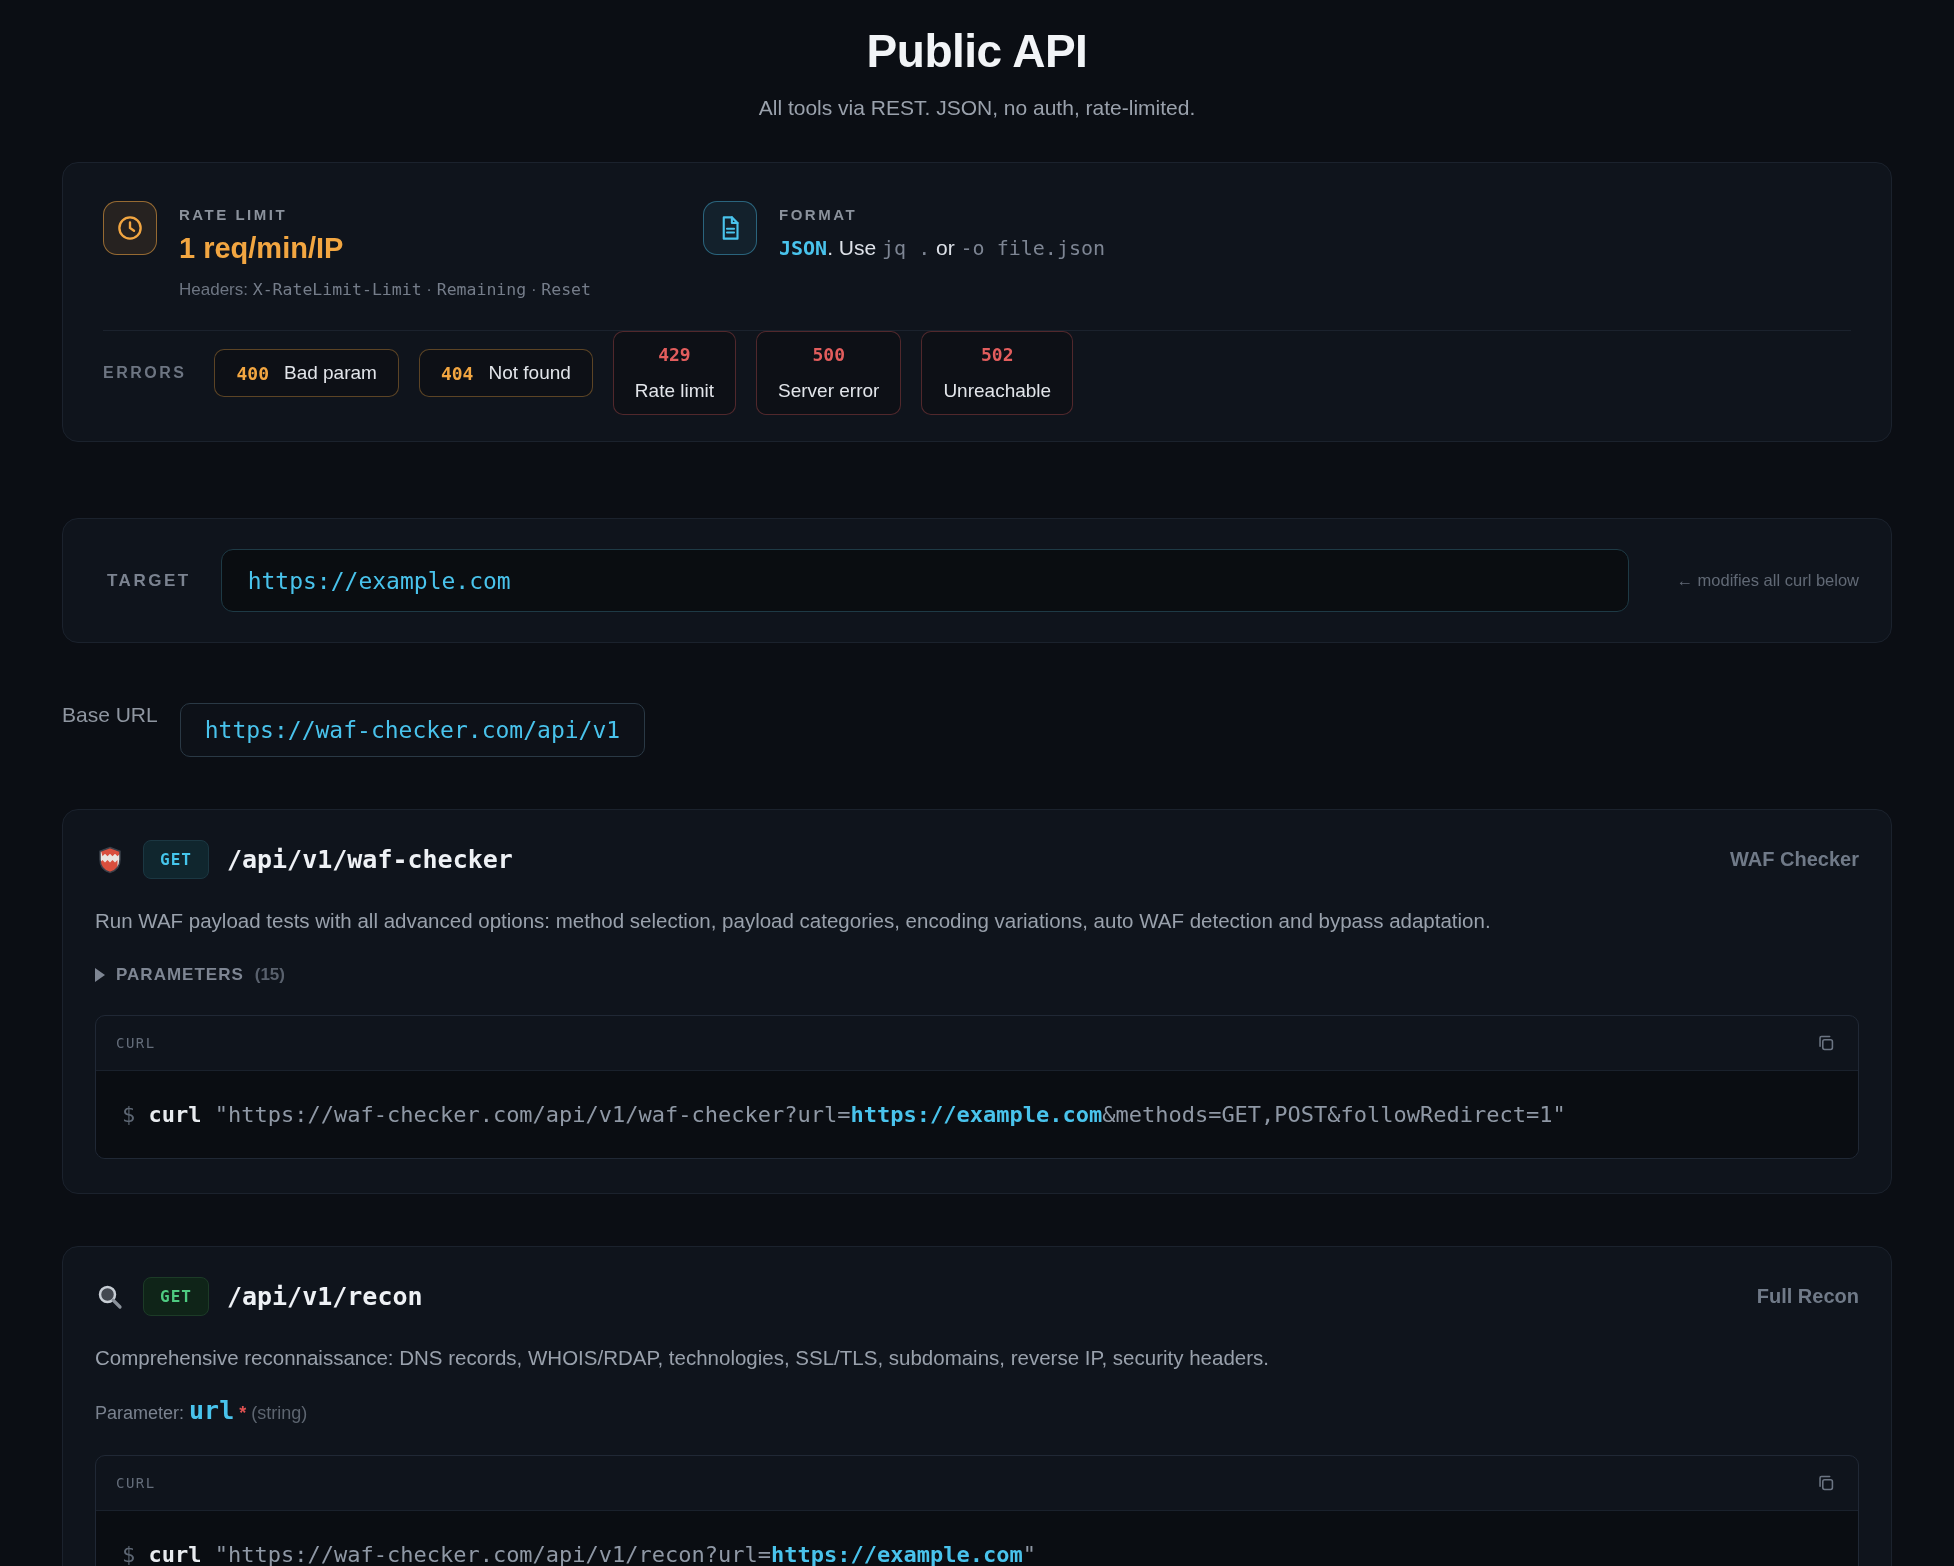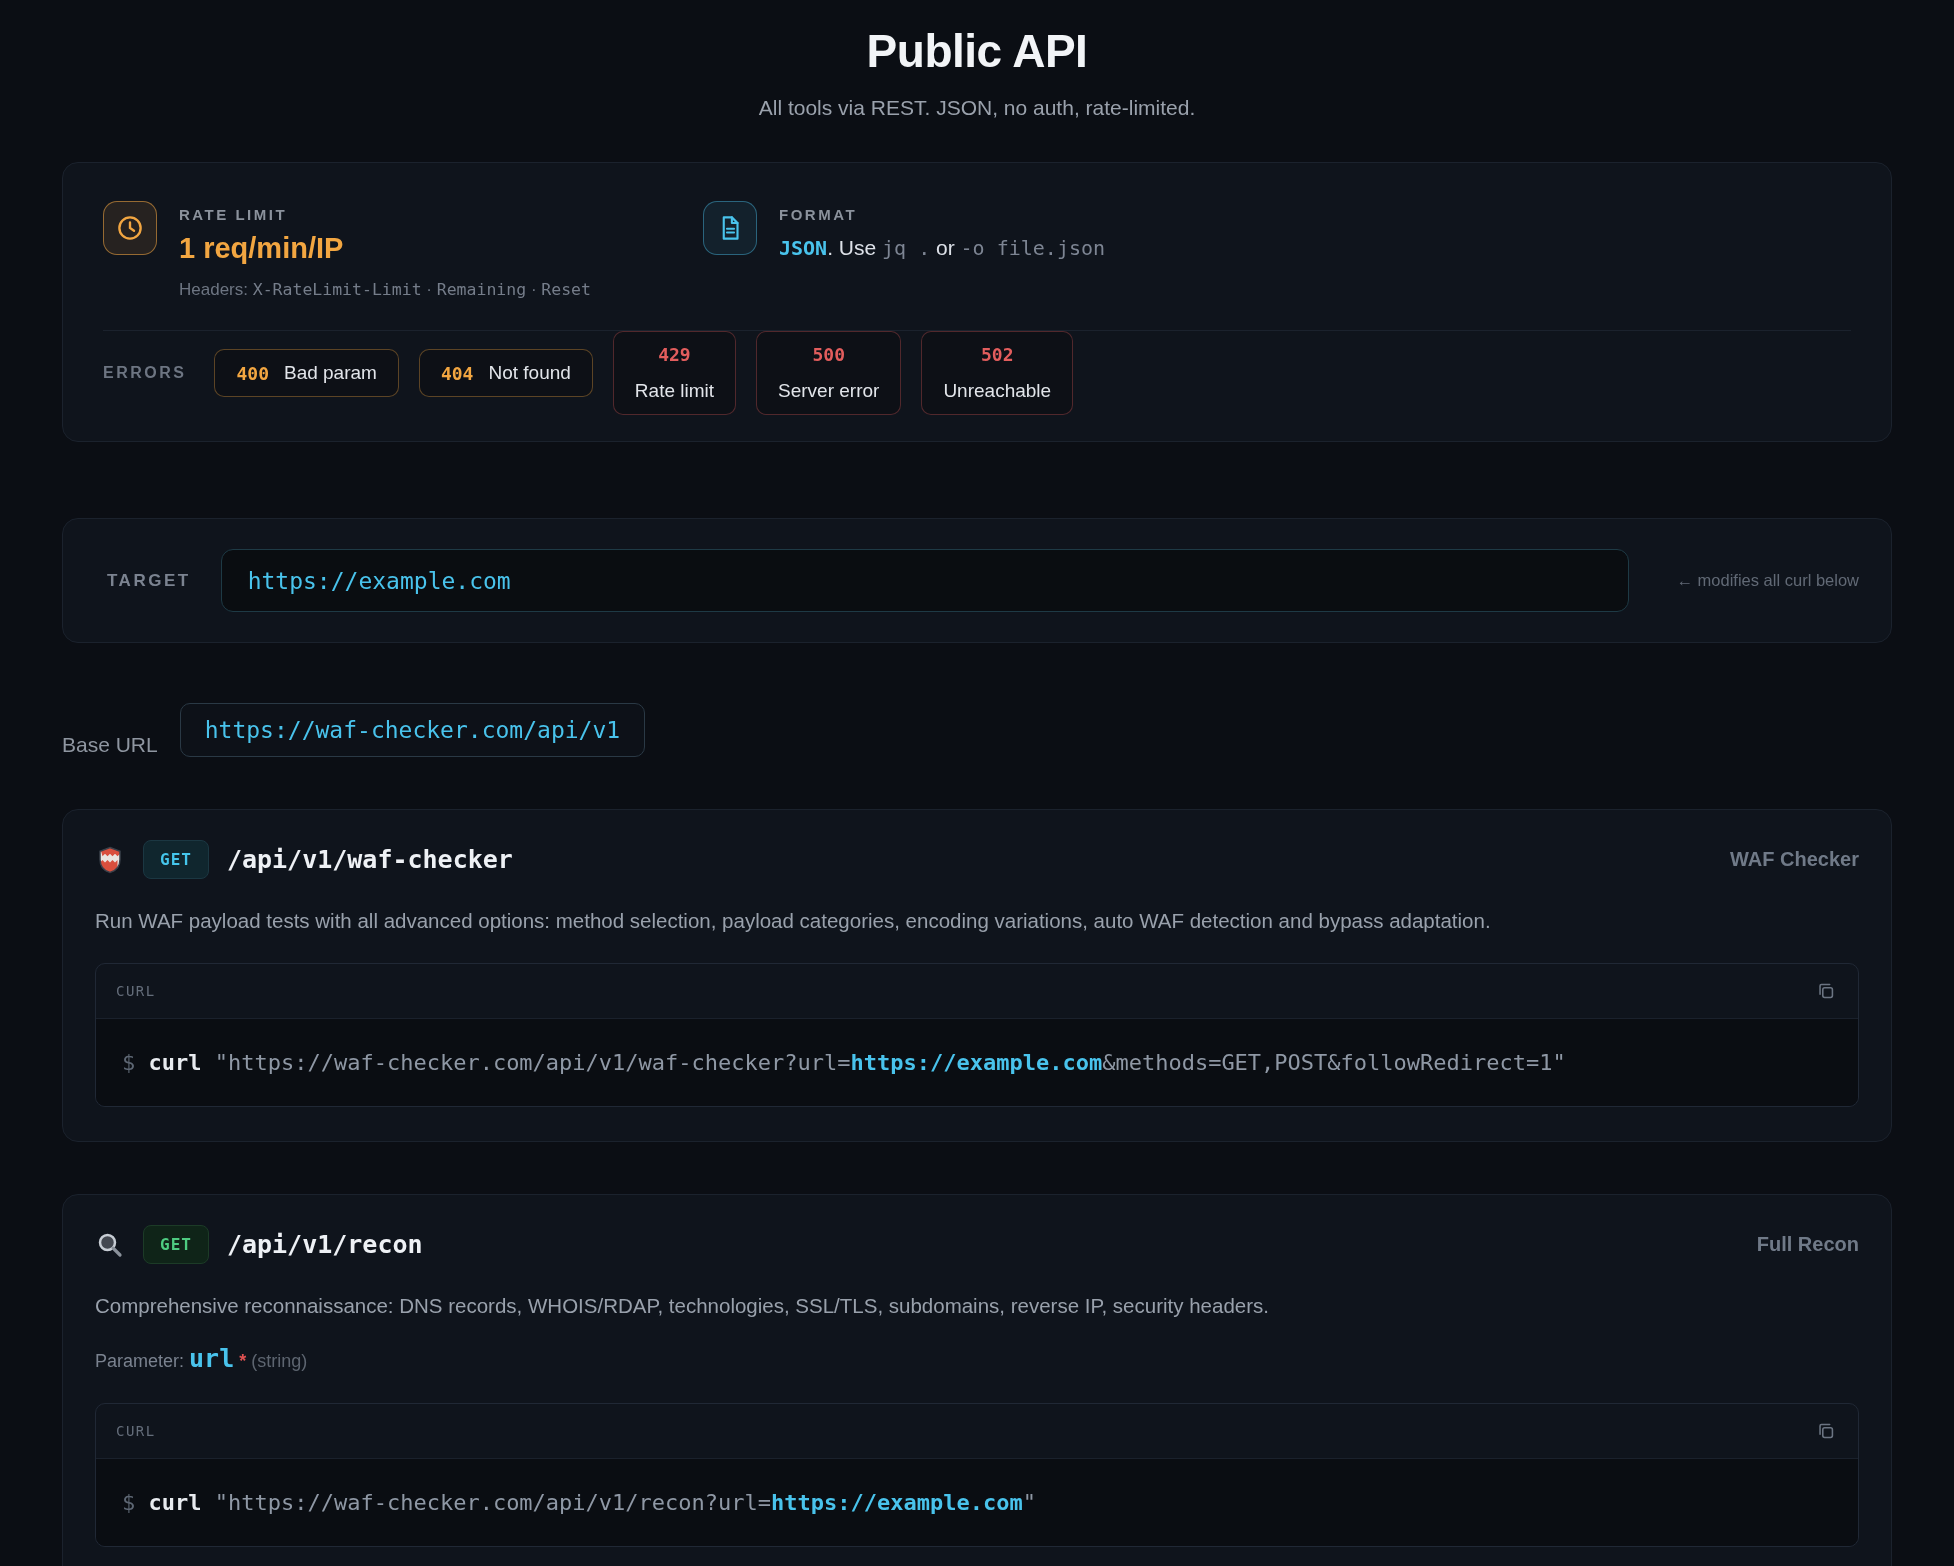--- a/index.html
+++ b/index.html
@@ -46,21 +46,21 @@
   .err-text { font-size:19px; color:#e2e5ea; }
 
   
   .target-card { margin-top:76px; padding:30px 28px; display:flex; align-items:center; gap:30px; }
   .target-label { font-size:17px; font-weight:bold; letter-spacing:2.5px; color:#7b8390; margin-left:16px; }
   .target-input { width:1408px; height:63px; background:#0a0d11; border:1px solid #1e3a45;
     border-radius:12px; color:#49c3ec; font-size:23px; padding:0 26px; outline:none; }
   .target-hint { margin-left:auto; font-size:16.5px; color:#616975; padding-right:4px; }
 
   
-  .base-row { margin-top:60px; display:flex; align-items:flex-end; gap:22px; }
+  .base-row { margin-top:60px; display:flex; align-items:flex-start; gap:22px; }
   .base-label { font-size:21px; color:#8f96a1; }
   .base-pill { border:1px solid #2a3945; border-radius:10px; padding:13px 24px;
     font-size:23px; color:#49c3ec; background:#0d1118; }
 
   
   .ep-card { margin-top:52px; padding:30px 32px 34px 32px; }
   .ep-head { display:flex; align-items:center; gap:18px; }
   .ep-icon { width:30px; height:30px; flex:none; }
   .method-badge { font-size:16px; font-weight:bold; letter-spacing:1px;
     padding:9px 16px; border-radius:8px; }
@@ -194,20 +194,25 @@
           <path d="M4 2 h16 v5 l-2 2 -2 -2 -2 2 -2 -2 -2 2 -2 -2 -2 2 z" fill="#d94f3d"></path>
           <path d="M4 14 l2 -2 2 2 2 -2 2 2 2 -2 2 2 2 -2 v10 h-16 z" fill="#d94f3d"></path>
         </g>
         <path d="M12 2 L20 5 V11.5 C20 17 16.6 20.6 12 22 C7.4 20.6 4 17 4 11.5 V5 Z" fill="none" stroke="#3a404a" stroke-width="1.2"></path>
       </svg>
       <span class="method-badge method-cyan mono">GET</span>
       <span class="ep-path mono">/api/v1/waf-checker</span>
       <span class="ep-name">WAF Checker</span>
     </div>
     <div class="ep-desc">Run WAF payload tests with all advanced options: method selection, payload categories, encoding variations, auto WAF detection and bypass adaptation.</div>
+    <div class="params-toggle">
+      <span class="tri"></span>
+      <span class="params-label">PARAMETERS</span>
+      <span class="params-count">(15)</span>
+    </div>
     <div class="curl-block">
       <div class="curl-head">
         <span class="curl-label mono">CURL</span>
         <button class="copy-btn">
           <svg width="22" height="22" viewBox="0 0 24 24" fill="none" stroke="#6b7482" stroke-width="1.7" stroke-linecap="round" stroke-linejoin="round">
             <rect x="8.5" y="8.5" width="10.5" height="10.5" rx="2"></rect>
             <path d="M5.5 15.5 v-9 a1.5 1.5 0 0 1 1.5 -1.5 h9"></path>
           </svg>
         </button>
       </div>

